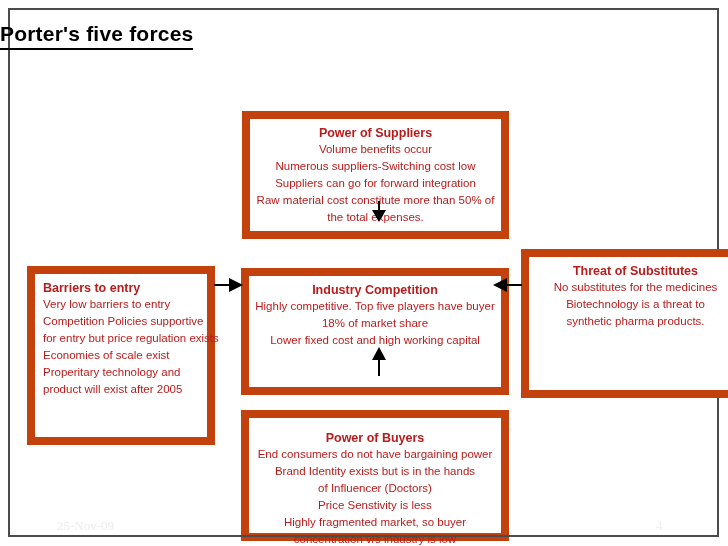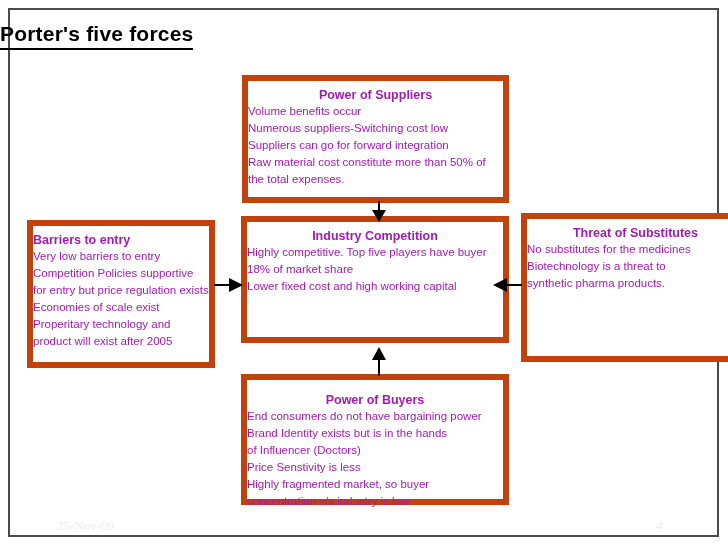--- a/index.html
+++ b/index.html
@@ -45,35 +45,37 @@
   #title .t-inner {
     display: inline-block;
     border-bottom: 2px solid #000000;
     padding-bottom: 2px;
   }
 
   
   .force-box {
     position: absolute;
     box-sizing: border-box;
-    border: 6px solid #c2410c;
-    background: #ffffff;
-    color: #a21caf;
+    border: 8px solid #c2410c;
+    background: #ffffff;
+    color: #b91c1c;
+    margin-top: 36px;
   }
   .force-title {
     font-weight: bold;
     font-size: 12.5px;
     text-align: center;
     line-height: 16px;
     margin: 0;
     padding: 0;
   }
   .force-lines {
     font-size: 11.5px;
     line-height: 17px;
+    text-align: center;
     margin: 0;
     padding: 0;
   }
   .force-lines .ln {
     display: block;
     white-space: nowrap;
   }
 
   
   #box-barriers .force-title,
@@ -81,25 +83,25 @@
   #box-barriers .force-lines .ln {
     text-align: left;
   }
 
   
   #box-suppliers {
     left: 242px;  top: 75px;  width: 267px; height: 128px;
     padding-top: 6px;
   }
   #box-barriers {
-    left: 27px;   top: 220px; width: 188px; height: 148px;
-    padding: 6px 0 0 0;
+    left: 27px;   top: 230px; width: 188px; height: 179px;
+    padding: 6px 0 0 8px;
   }
   #box-industry {
-    left: 241px;  top: 216px; width: 268px; height: 127px;
+    left: 241px;  top: 232px; width: 268px; height: 127px;
     padding-top: 6px;
   }
   #box-substitutes {
     left: 521px;  top: 213px; width: 229px; height: 149px;
     padding-top: 6px;
   }
   #box-buyers {
     left: 241px;  top: 374px; width: 268px; height: 131px;
     padding-top: 12px;
   }

